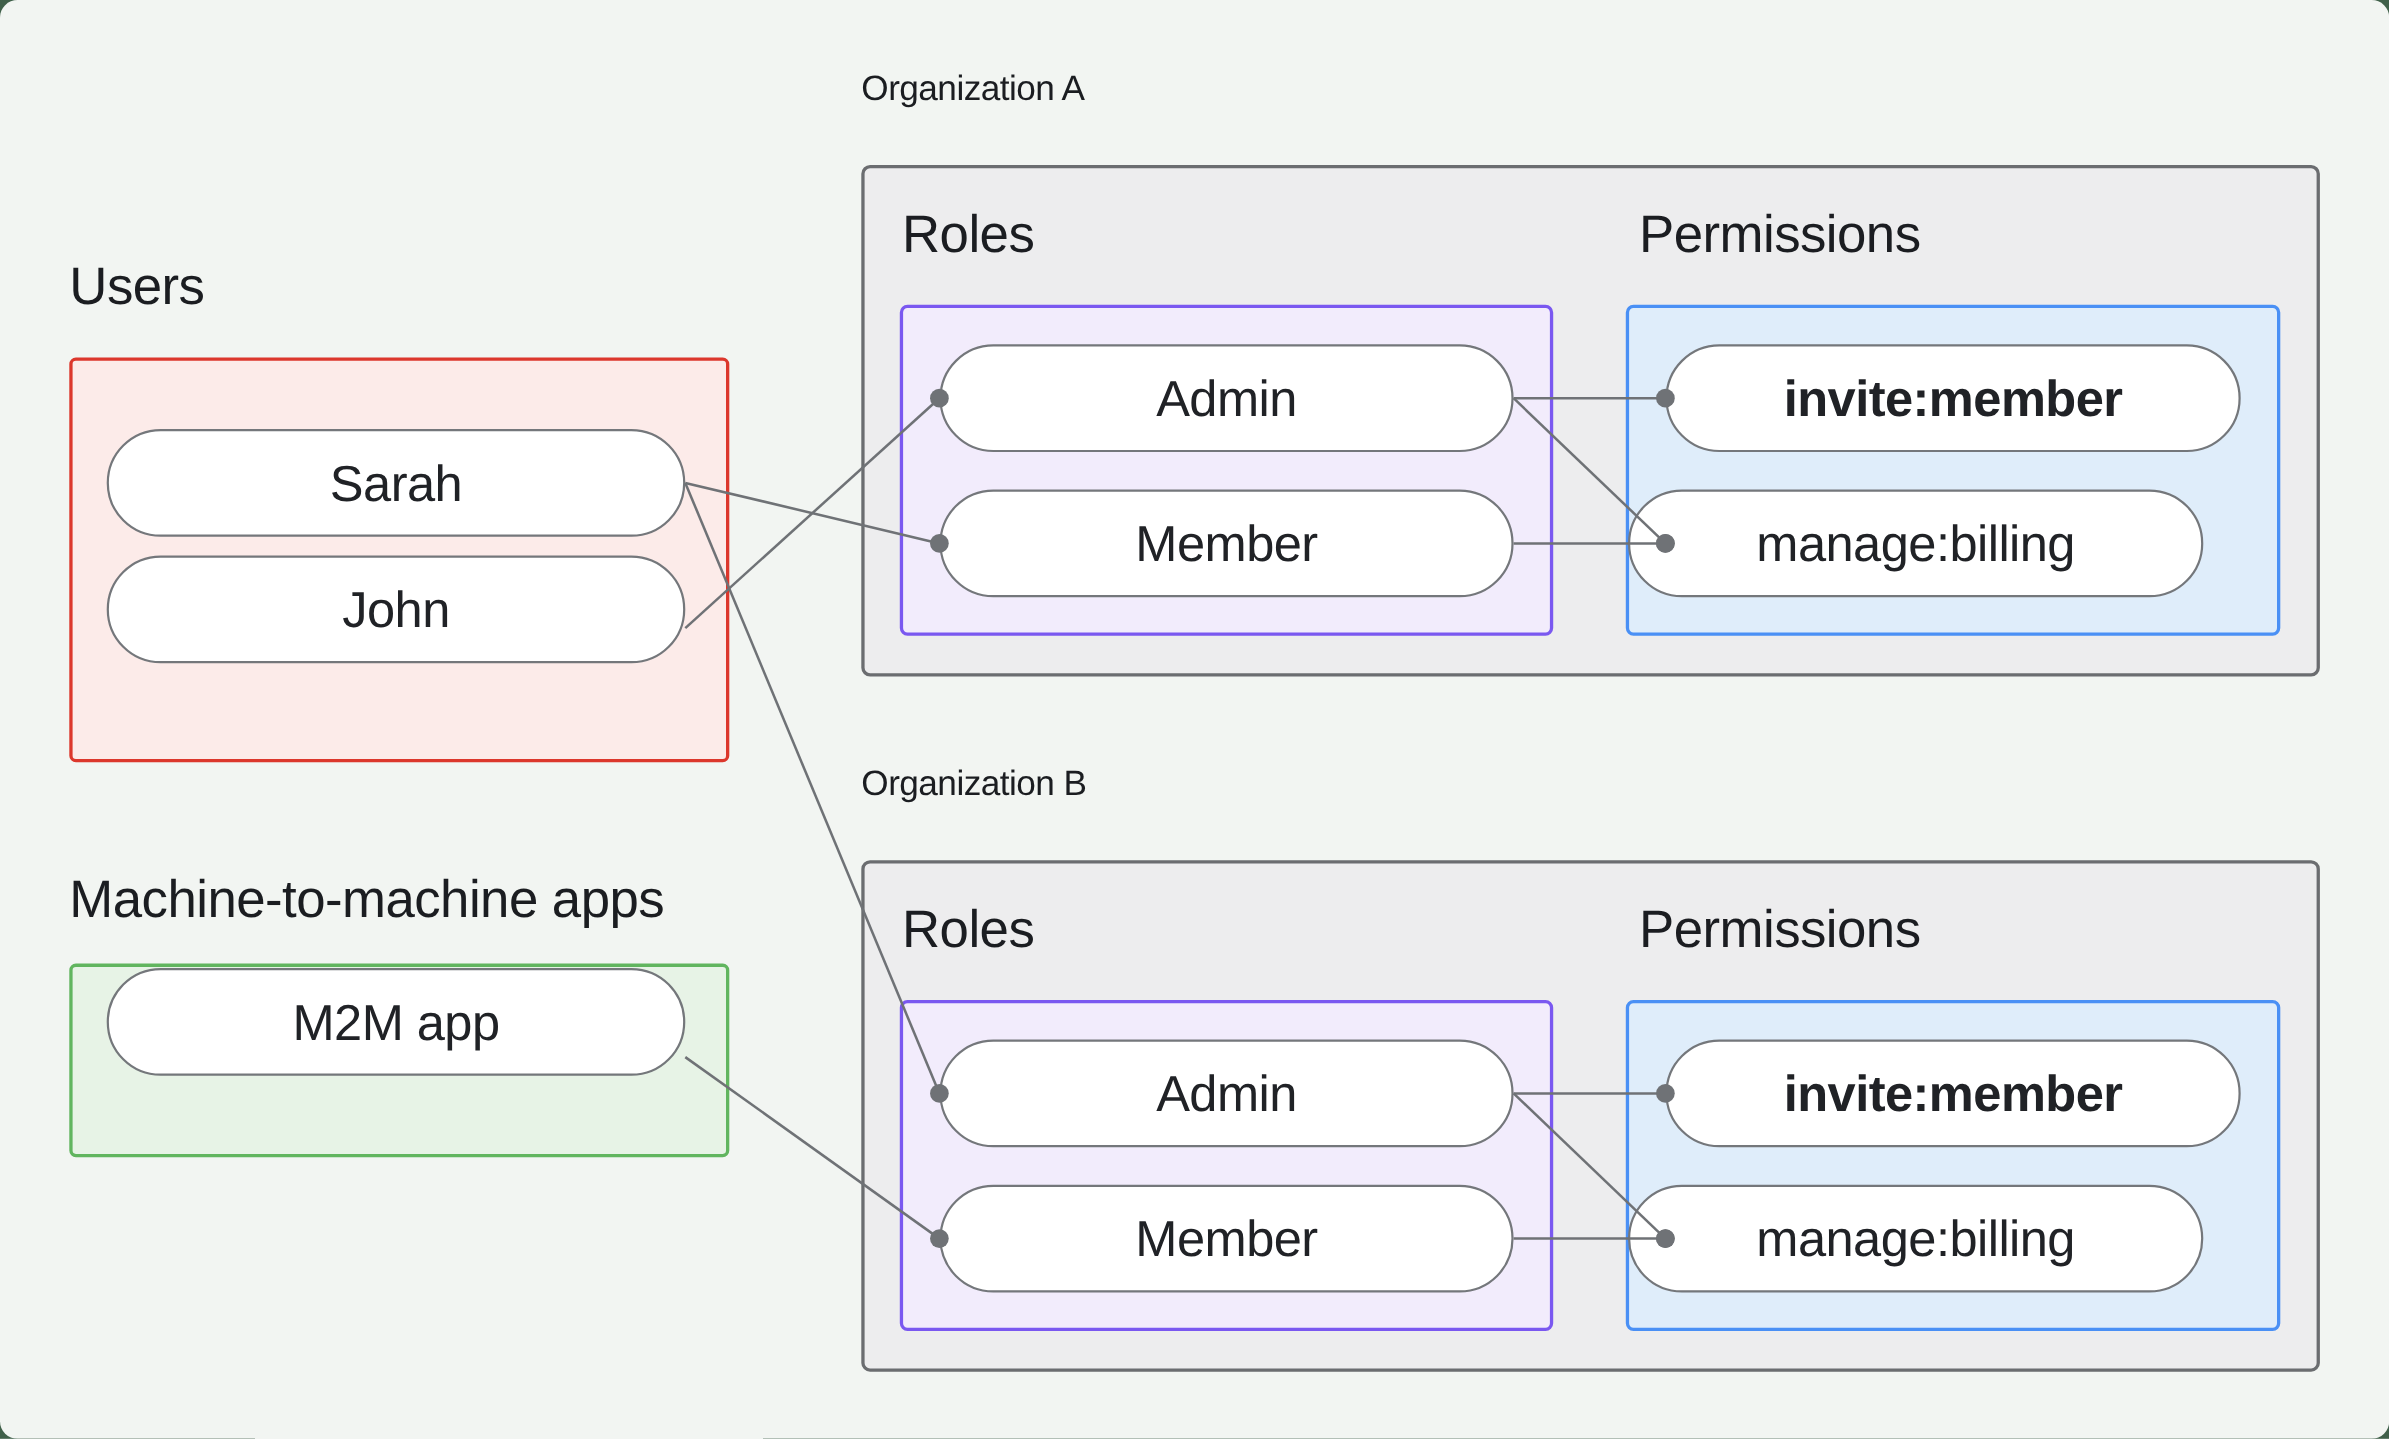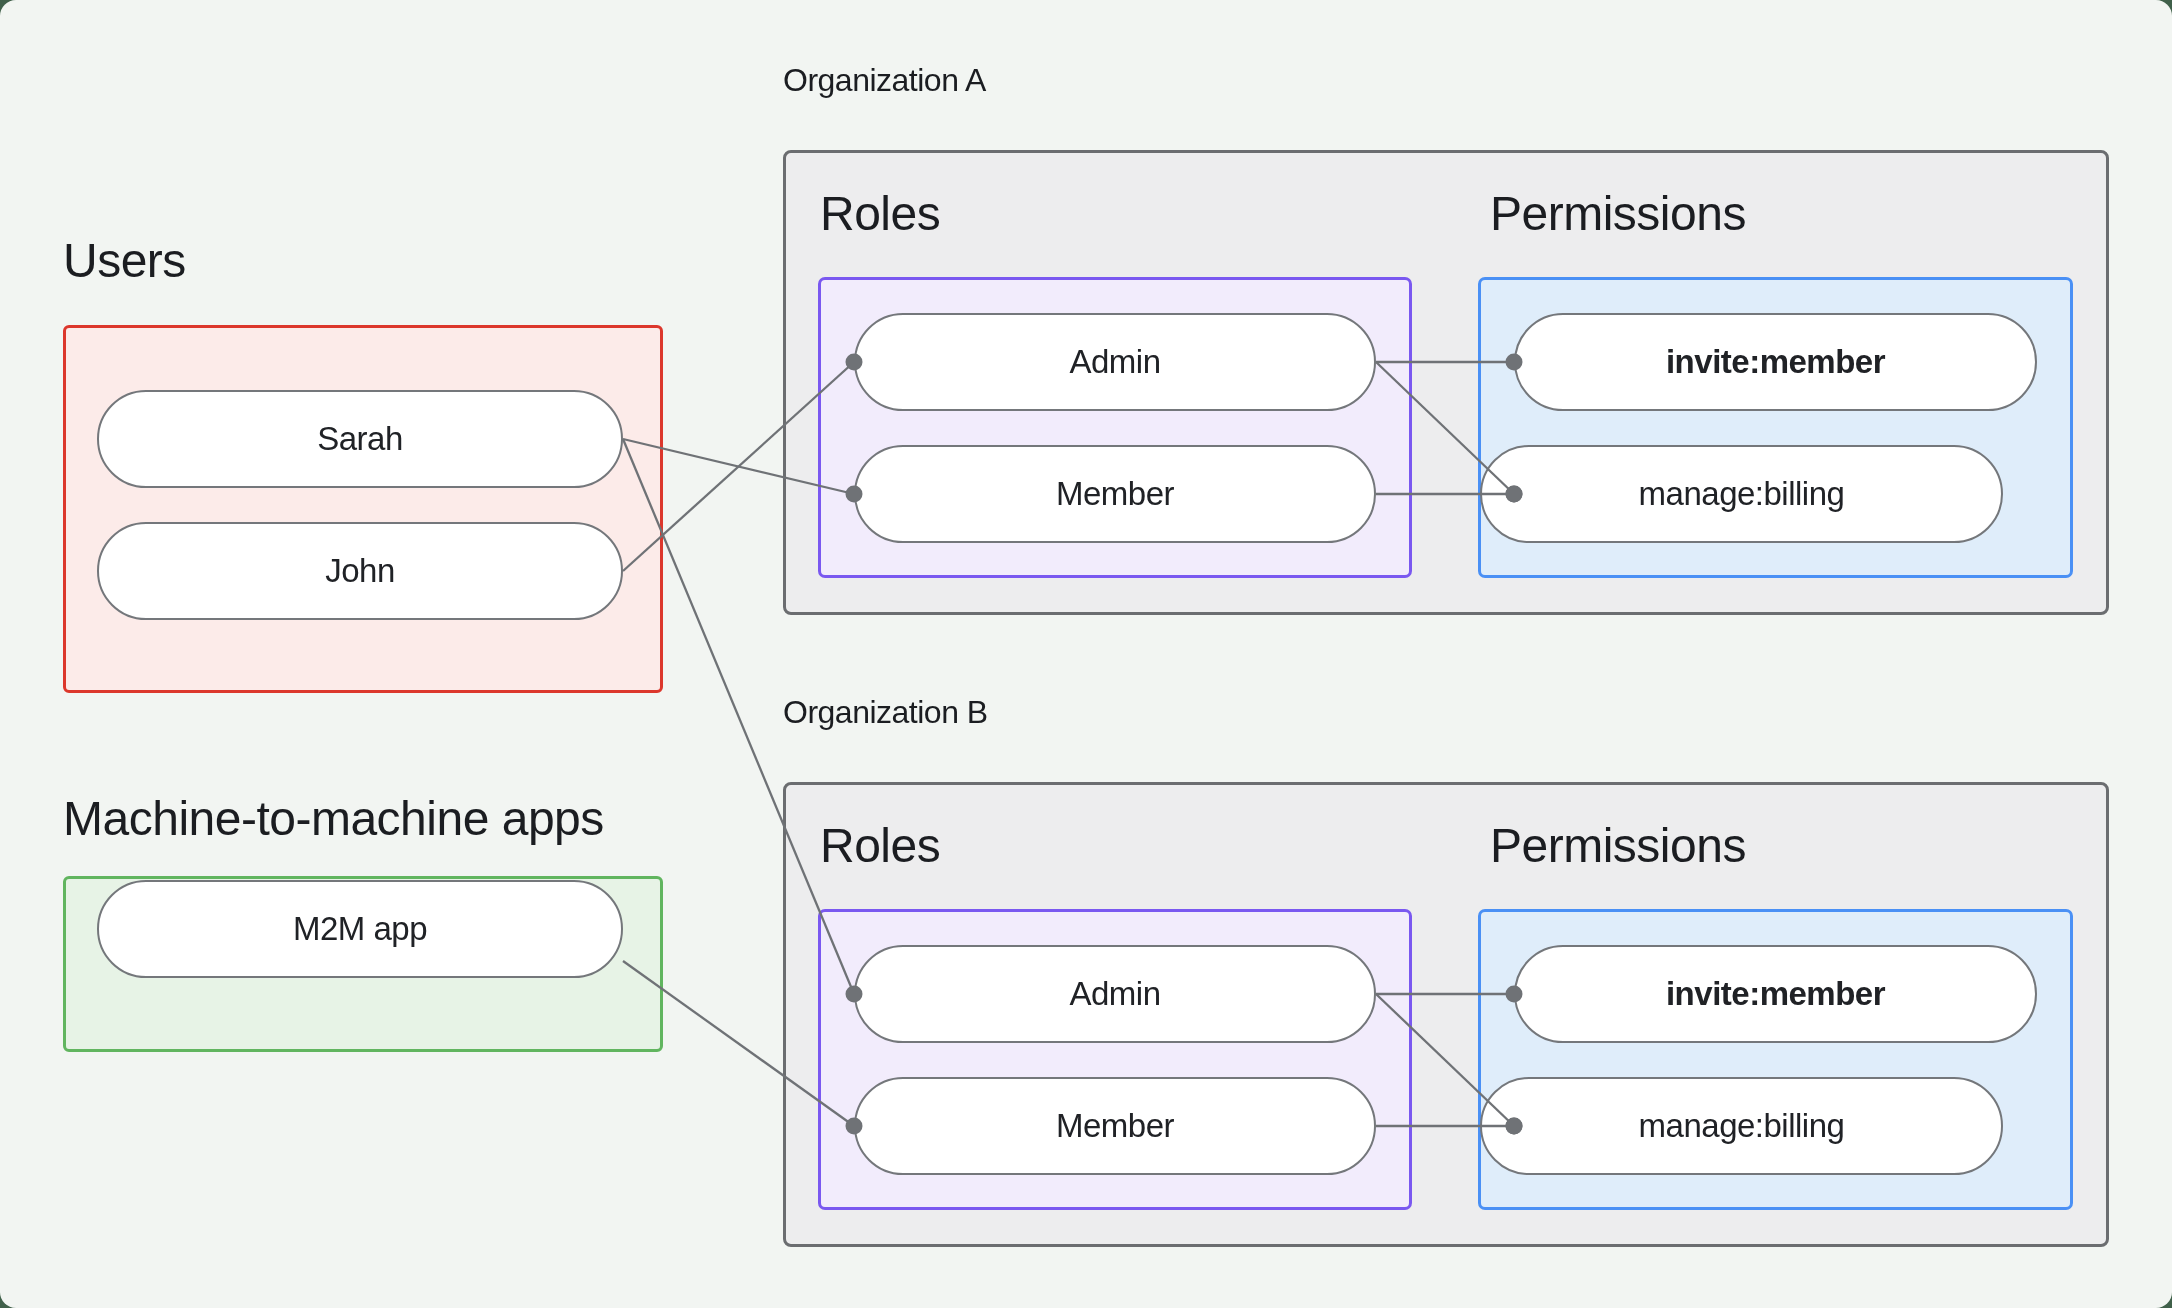--- a/index.html
+++ b/index.html
@@ -24,25 +24,25 @@
     letter-spacing:-0.5px;
     white-space:nowrap;
   }
   .cat-box{position:absolute;border-radius:6px;}
   .users-box{left:63px;top:325px;width:594px;height:362px;background:#fcebe9;border:3px solid #dc372c;}
   .m2m-box{left:63px;top:876px;width:594px;height:170px;background:#e7f3e6;border:3px solid #61b55f;}
   .pill{
     position:absolute;height:98px;
     background:#ffffff;border:2.5px solid #74777b;border-radius:60px;
     display:flex;align-items:center;justify-content:center;
-    font-size:33px;color:#202226;letter-spacing:-0.5px;
+    font-size:46px;color:#202226;letter-spacing:-0.5px;
     box-sizing:border-box;white-space:nowrap;
   }
   .user-pill-1{left:97px;top:390px;width:526px;}
-  .user-pill-2{left:97px;top:522px;width:526px;}
+  .user-pill-2{left:97px;top:505px;width:526px;}
   .m2m-pill{left:97px;top:880px;width:526px;}
   .label-users{left:63px;top:237px;text-align:center;}
   .label-m2m{left:63px;top:795px;}
 
   .org-group{position:absolute;inset:0;}
   .org-group.a{--oy:0px;}
   .org-group.b{--oy:632px;}
   .org-title{position:absolute;left:783px;top:calc(64px + var(--oy));font-size:32px;line-height:1;font-weight:500;color:#1b1d21;letter-spacing:-0.5px;}
   .org-box{position:absolute;left:783px;top:calc(150px + var(--oy));width:1326px;height:465px;background:#ededee;border:3px solid #6b6d70;border-radius:8px;box-sizing:border-box;}
   .roles-label{left:820px;top:calc(190px + var(--oy));}

